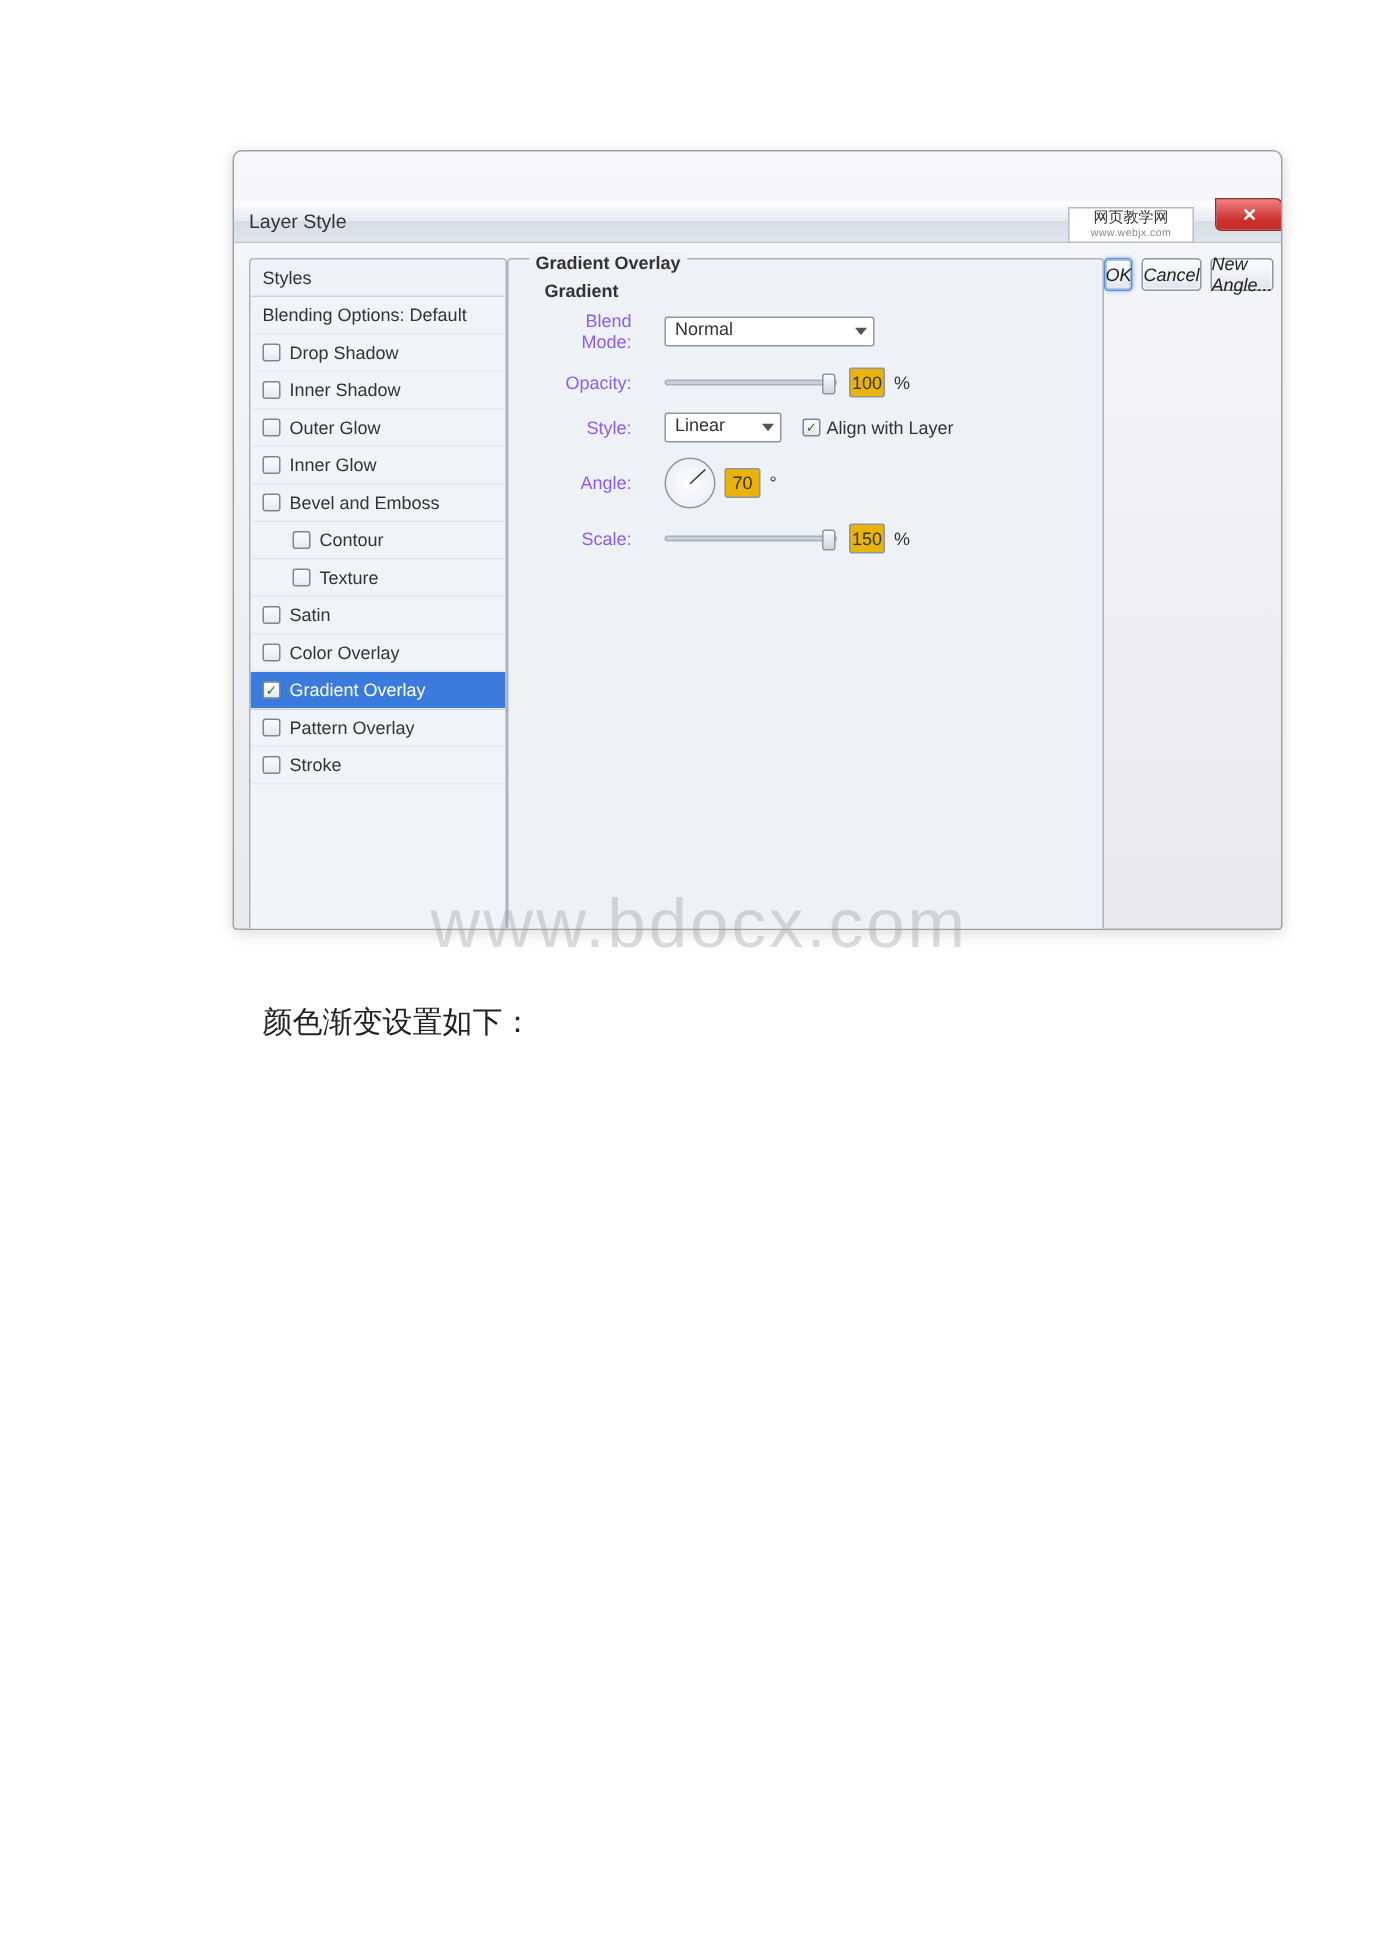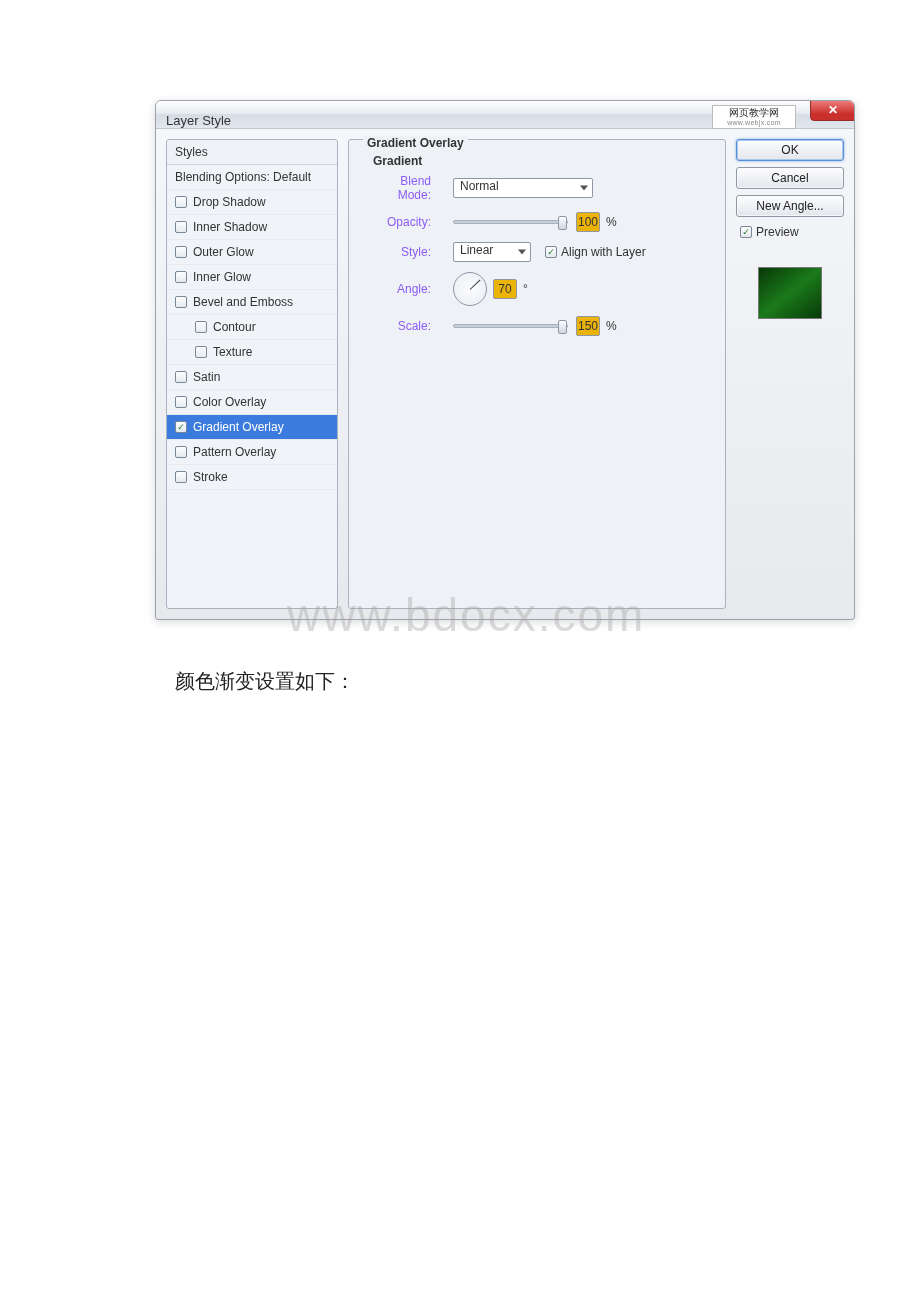--- a/index.html
+++ b/index.html
@@ -25,25 +25,26 @@
     border: 1px solid #9aa2ab;
     border-radius: 6px 6px 3px 3px;
     overflow: hidden;
     box-shadow: 0 2px 10px rgba(0,0,0,0.15);
   }
   .titlebar {
     height: 28px;
     background: linear-gradient(to bottom, #fdfdfe 0%, #e5eaf0 50%, #d7dde5 50%, #e1e6ed 100%);
     border-bottom: 1px solid #c0c7cf;
     display: flex;
-    align-items: flex-end;
+    align-items: center;
     padding: 0 10px;
     font-size: 13px;
     color: #333;
     position: relative;
+    margin-top: 33px;
   }
   .window-close {
     position: absolute;
     right: -2px;
     top: -2px;
     width: 46px;
     height: 22px;
     background: linear-gradient(to bottom, #f08080 0%, #c9302c 70%);
     border: 1px solid #9a2b27;
     border-radius: 0 6px 0 4px;
@@ -64,21 +65,20 @@
     flex-direction: column;
     align-items:center;
     justify-content:center;
     line-height: 1;
   }
   .watermark-top .sub { font-size: 7px; color:#888; letter-spacing: 0.3px; margin-top:1px;}
   .dialog-body {
     display: flex;
     height: calc(100% - 28px);
     padding: 10px;
-    gap: 10px;
   }
   .styles-list {
     width: 172px;
     background: #f0f3f7;
     border: 1px solid #a9b2bd;
     border-radius: 3px;
     overflow: hidden;
   }
   .styles-header {
     padding: 5px 8px;
@@ -223,22 +223,23 @@
     position: absolute;
     left: 50%; top: 50%;
     width: 14px; height: 1px;
     background: #333;
     transform-origin: left center;
     transform: rotate(-43deg);
   }
   .right-panel {
     width: 108px;
     display: flex;
-    flex-direction: column;
+    flex-direction: row;
     gap: 6px;
+    font-style: italic;
   }
   .btn {
     height: 22px;
     background: linear-gradient(to bottom,#fdfdfe,#e2e6ec);
     border: 1px solid #8e98a4;
     border-radius: 3px;
     font-size: 12px;
     color: #222;
     display:flex; align-items:center; justify-content:center;
     box-shadow: inset 0 0 0 1px rgba(255,255,255,0.6);

